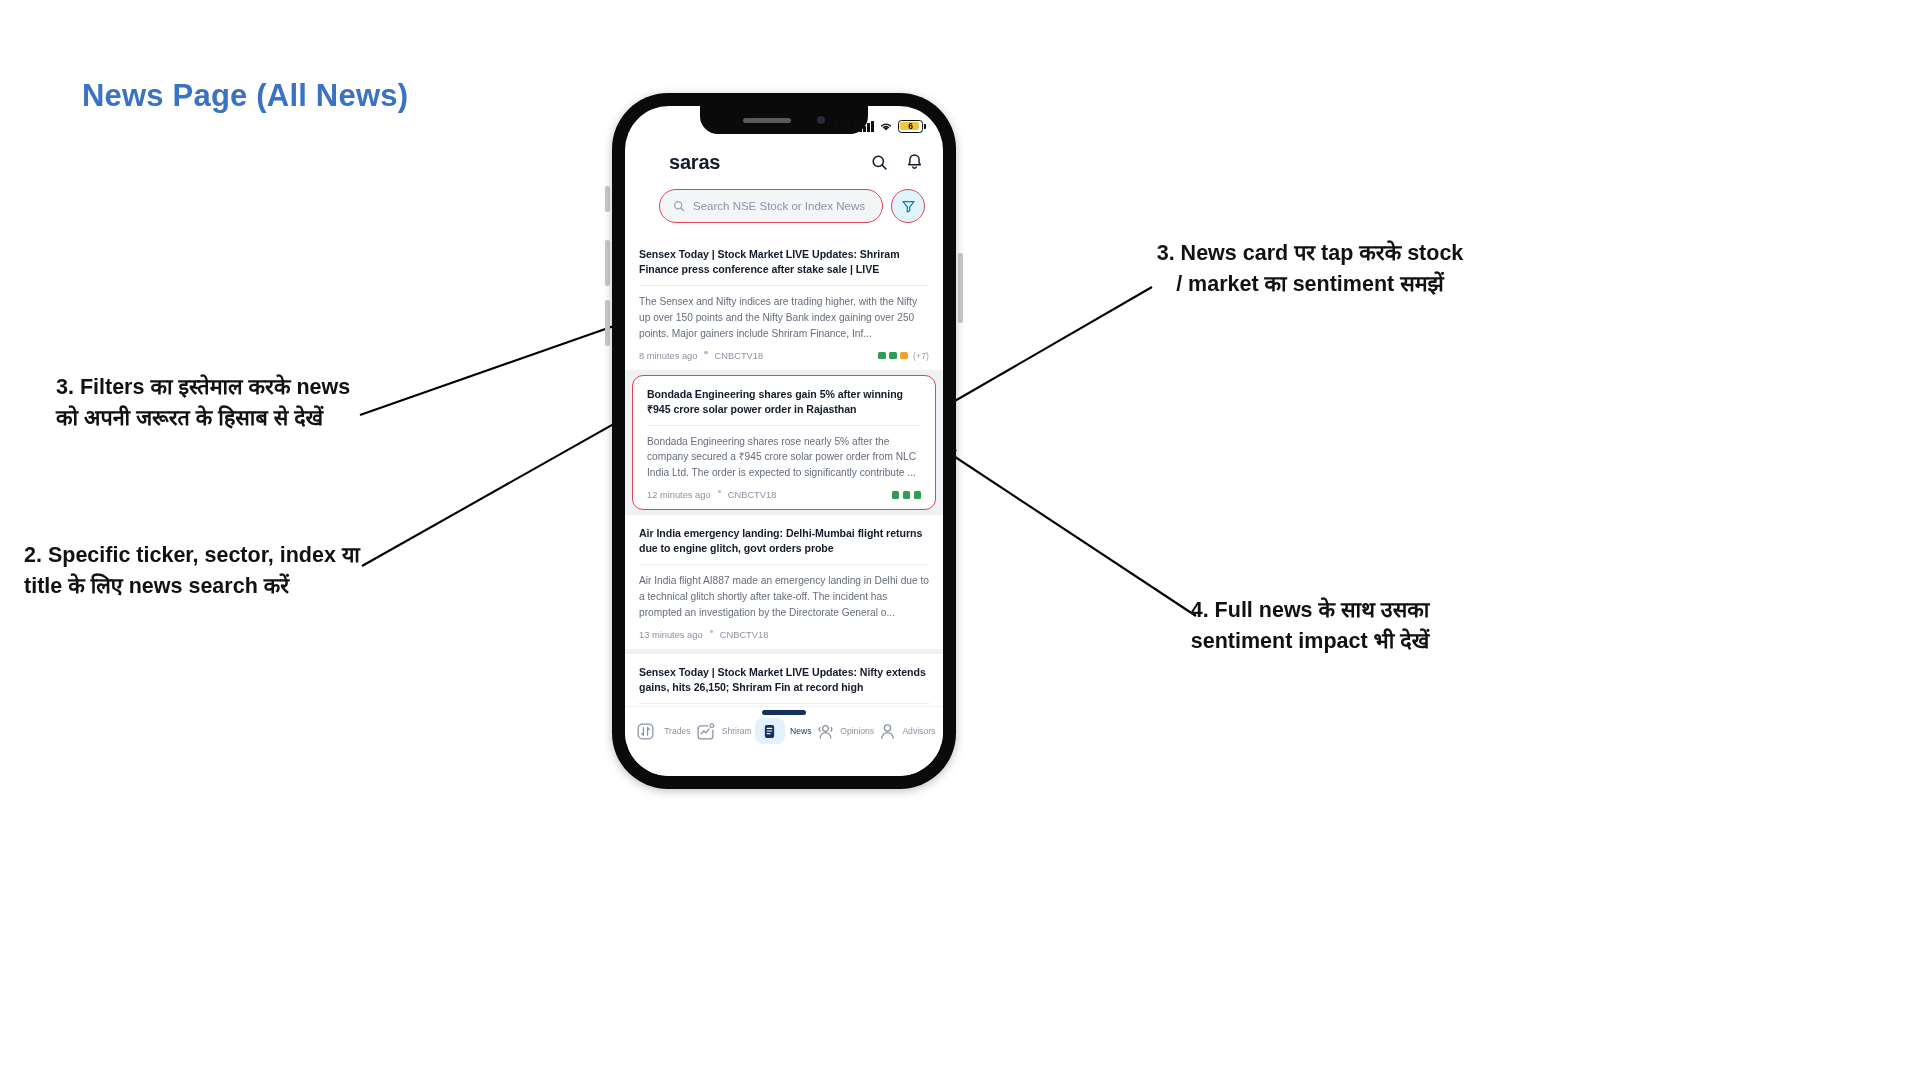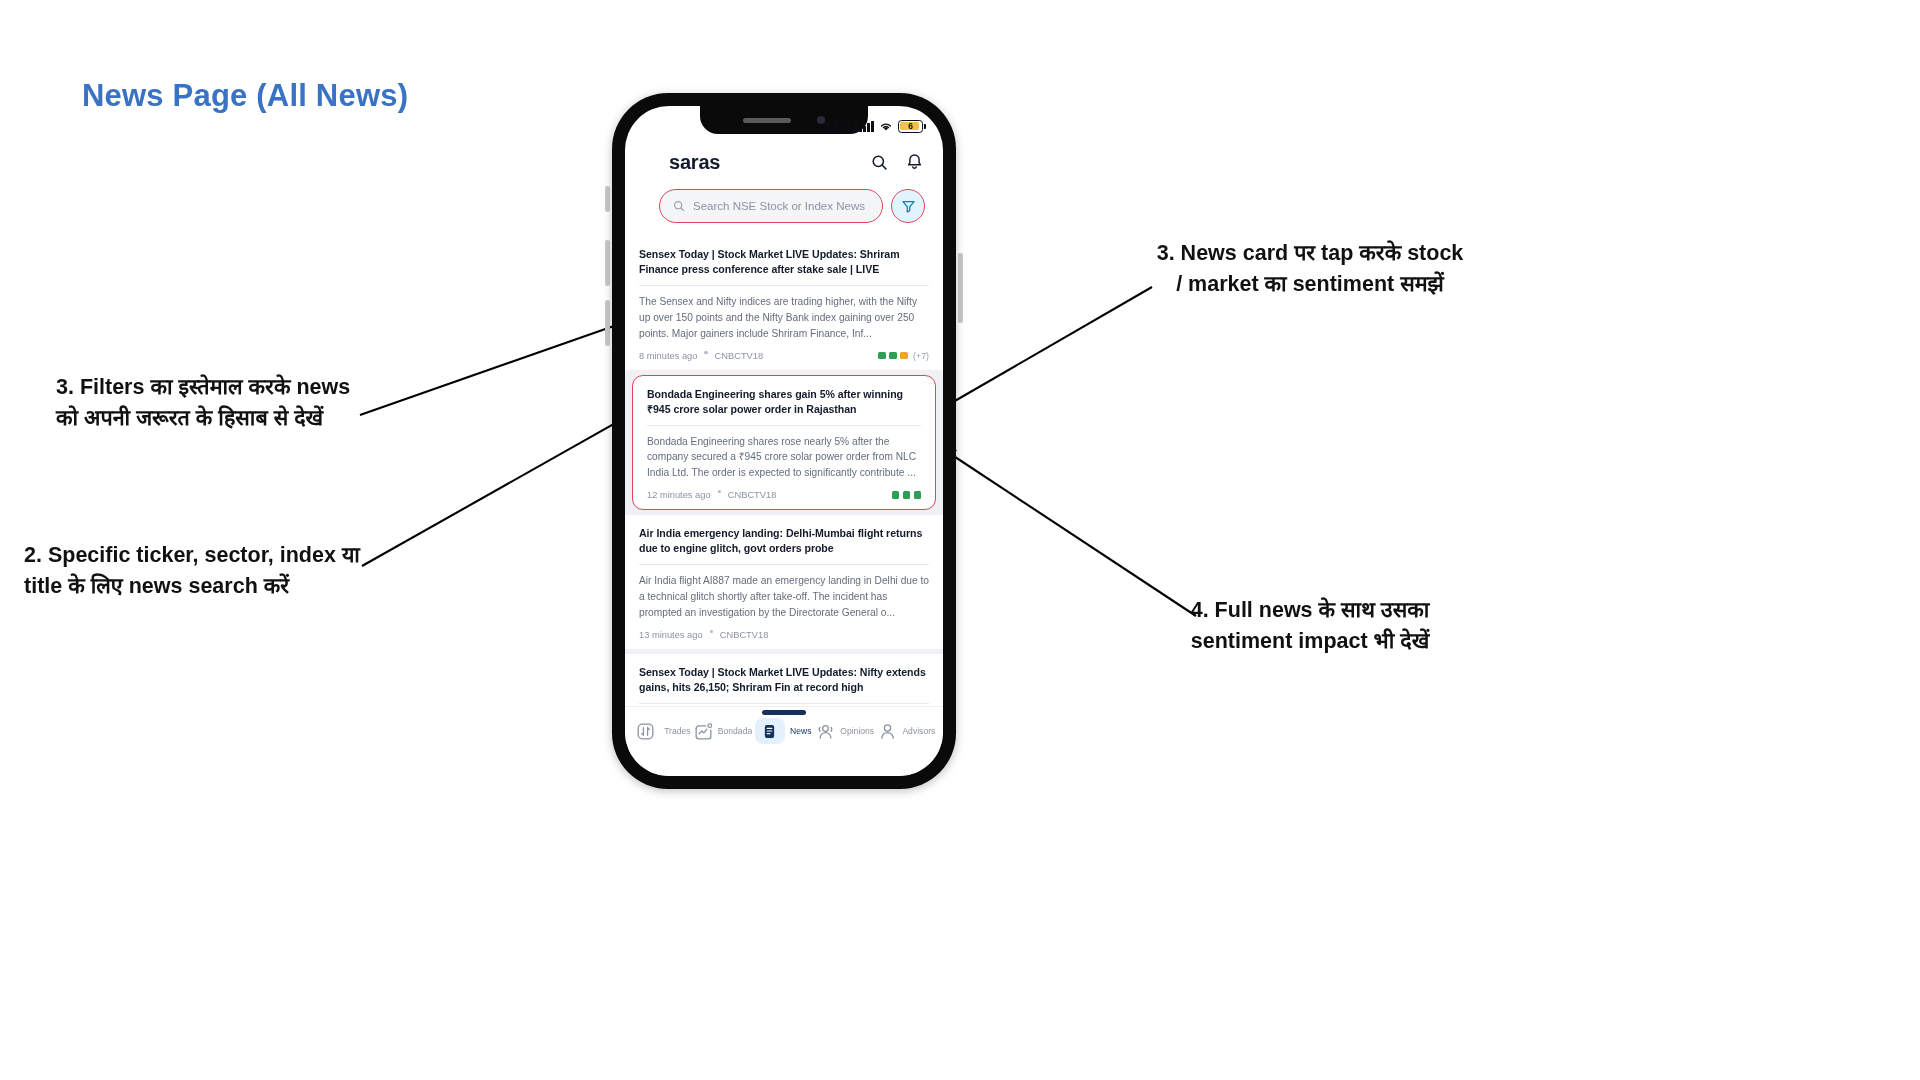--- a/index.html
+++ b/index.html
@@ -336,21 +336,21 @@
 
         <div class="nav-item">
           <span class="nav-ico">
             <svg width="19" height="19" viewBox="0 0 22 22">
               <path d="M2.5 7.5 v9 a3 3 0 0 0 3 3 h11 a3 3 0 0 0 3 -3 v-7" stroke="#8b93a3" stroke-width="1.5" fill="none" stroke-linecap="round"></path>
               <path d="M2.5 7.5 a3 3 0 0 1 3 -3 h8" stroke="#8b93a3" stroke-width="1.5" fill="none" stroke-linecap="round"></path>
               <path d="M6 13.6 l3 -3.2 2.4 2.2 3.6 -4.4" stroke="#8b93a3" stroke-width="1.5" fill="none" stroke-linecap="round" stroke-linejoin="round"></path>
               <circle cx="18.3" cy="4.2" r="2.1" stroke="#8b93a3" stroke-width="1.5" fill="none"></circle>
             </svg>
           </span>
-          <span class="nav-label">Bondada</span>
+          <span class="nav-label">Shriram</span>
         </div>
 
         <div class="nav-item active">
           <span class="nav-ico">
             <svg width="17" height="17" viewBox="0 0 22 22">
               <rect x="5" y="2.5" width="12" height="17" rx="2.6" fill="#13315c"></rect>
               <path d="M8 7 h6 M8 10.4 h6 M8 13.8 h3.6" stroke="#ffffff" stroke-width="1.5" stroke-linecap="round"></path>
             </svg>
           </span>
           <span class="nav-label">News</span>

